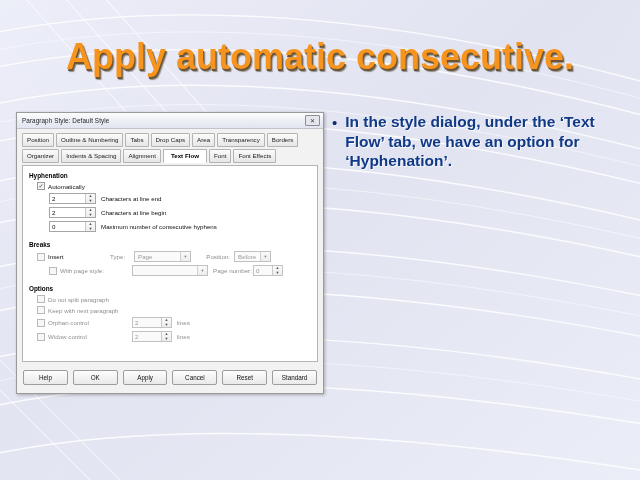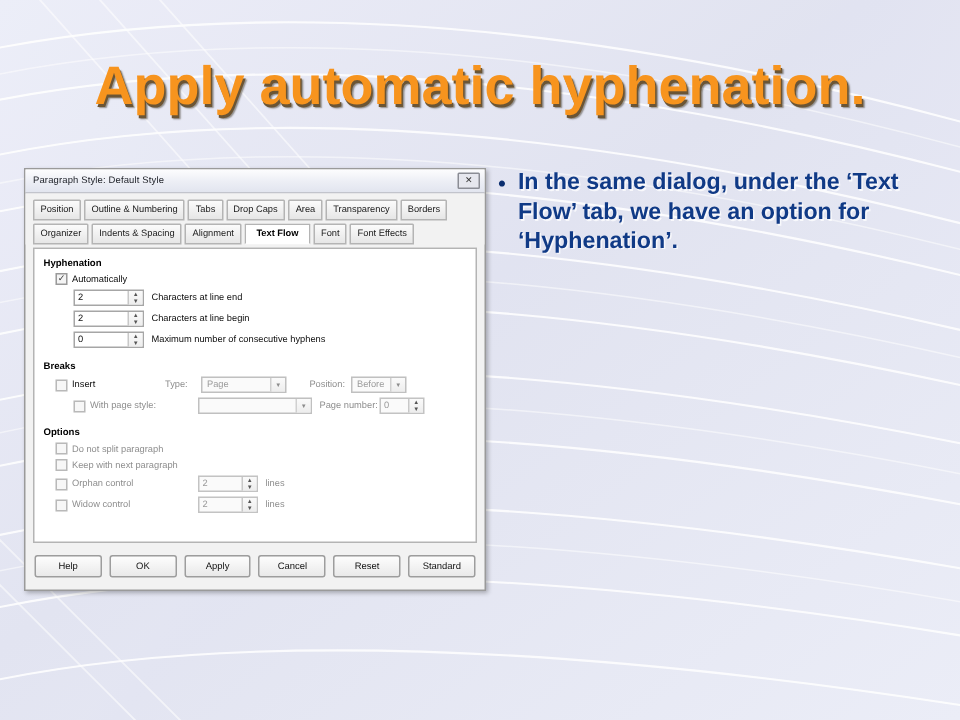--- a/index.html
+++ b/index.html
@@ -167,25 +167,25 @@
     <g stroke="#ffffff" fill="none" stroke-width="1.2" opacity=".6">
       <path d="M0,-30 L160,150"></path>
       <path d="M40,-30 L200,150"></path>
       <path d="M80,-30 L240,150"></path>
       <path d="M-60,330 L110,500"></path>
       <path d="M-20,340 L150,510"></path>
     </g>
   </svg>
 
 
-  <div class="slide-title">Apply automatic hyphenation.</div>
+  <div class="slide-title">Apply automatic consecutive.</div>
 
   <div class="bullet-block">
     <span class="bullet-dot">•</span>
-    <span class="bullet-text">In the same dialog, under the ‘Text Flow’ tab, we have an option for ‘Hyphenation’.</span>
+    <span class="bullet-text">In the style dialog, under the ‘Text Flow’ tab, we have an option for ‘Hyphenation’.</span>
   </div>
 
   <div class="dialog">
 
     <div class="titlebar">
       <span class="tbtext">Paragraph Style: Default Style</span>
       <span class="close-btn">✕</span>
     </div>
 
     <div class="tabstrip">

